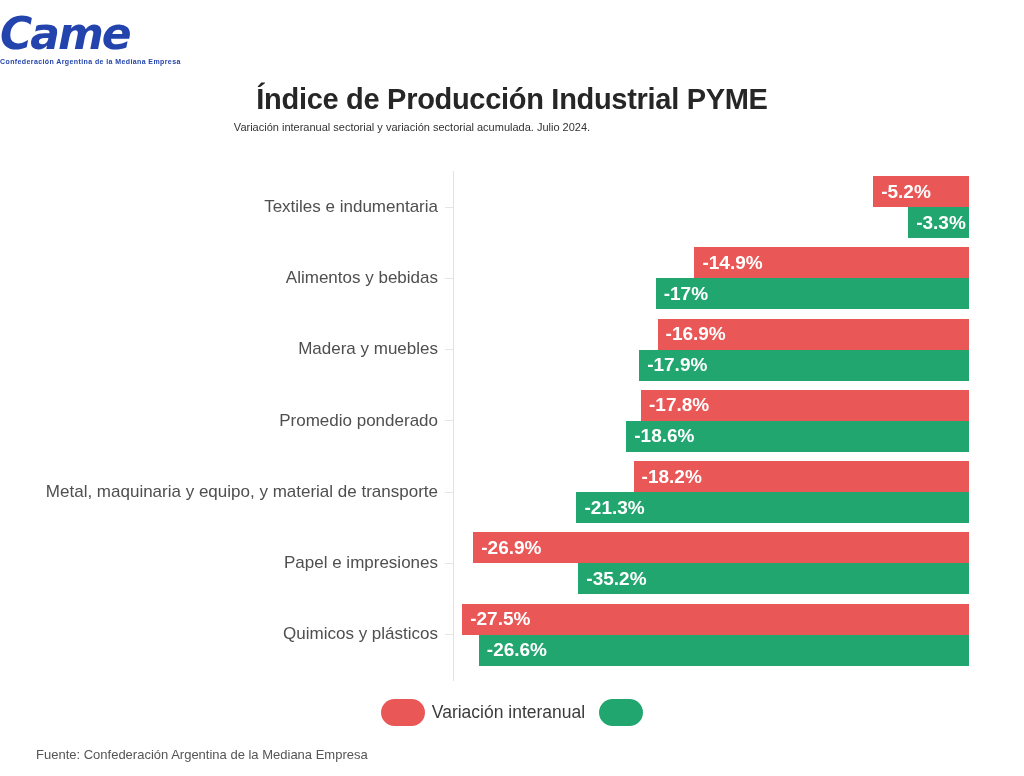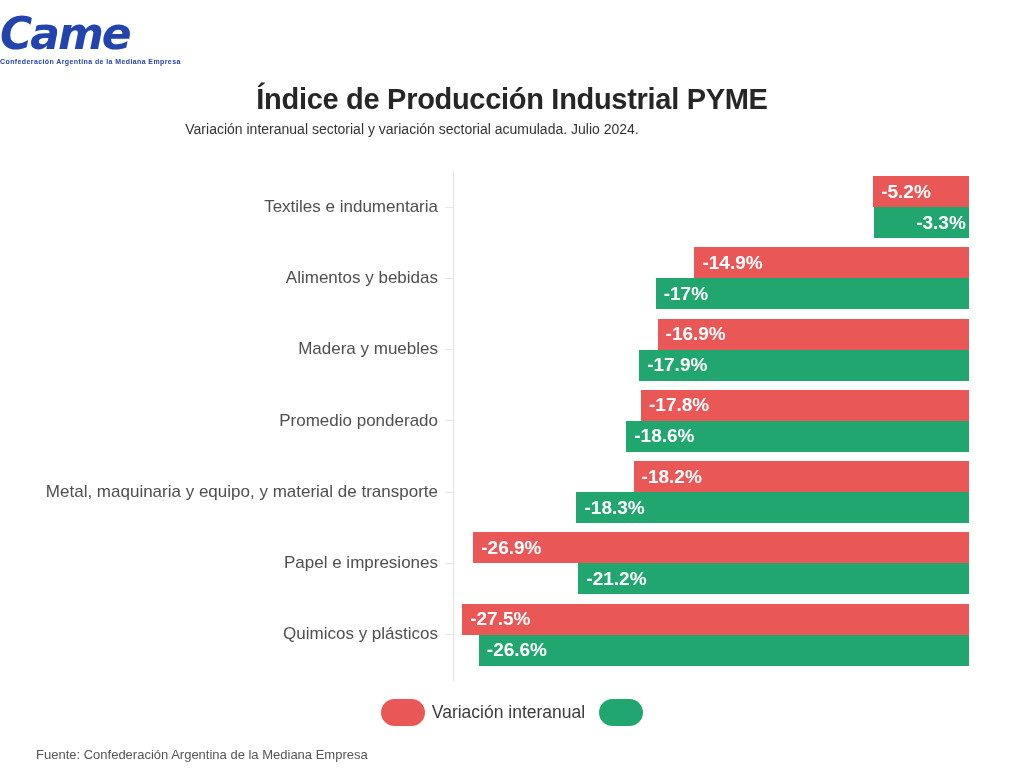--- a/index.html
+++ b/index.html
@@ -18,21 +18,21 @@
   }
   .logo-tagline{
     font-size:7px;font-weight:700;letter-spacing:.4px;margin-top:2px;
   }
   .page-title{
     position:absolute;top:83px;left:0;width:1024px;text-align:center;
     font-size:29px;font-weight:800;color:#262626;letter-spacing:-.3px;
   }
   .page-subtitle{
     position:absolute;top:121px;left:0;width:824px;text-align:center;
-    font-size:14px;color:#333333;
+    font-size:11px;color:#333333;
   }
   
   .chart{position:absolute;top:176px;left:0;width:1024px;}
   .axis-line{
     position:absolute;left:453px;top:-5px;width:1px;height:510px;
     background:#e2e2e2;
   }
   .row{position:relative;height:71.3px;}
   .row-label{
     position:absolute;left:0;top:0;width:438px;height:62px;
@@ -79,21 +79,21 @@
 <div class="chart">
   <div class="axis-line"></div>
   <div id="rows">
   <div class="row">
     <div class="row-label">Textiles e indumentaria</div>
     <div class="row-tick"></div>
     <div class="bars">
       <div class="bar s0" style="background: rgb(234, 87, 87); width: 18.5714%;">
             <span>-5.2%</span>
           </div>
-      <div class="bar s1" style="background: rgb(33, 166, 111); width: 11.7857%; padding-left: 34px;">
+      <div class="bar s1" style="background: rgb(33, 166, 111); width: 11.7857%;">
             <span>-3.3%</span>
           </div>
     </div>
   </div>
 
   <div class="row">
     <div class="row-label">Alimentos y bebidas</div>
     <div class="row-tick"></div>
     <div class="bars">
       <div class="bar s0" style="background: rgb(234, 87, 87); width: 53.2143%;">
@@ -132,34 +132,34 @@
   </div>
 
   <div class="row">
     <div class="row-label">Metal, maquinaria y equipo, y material de transporte</div>
     <div class="row-tick"></div>
     <div class="bars">
       <div class="bar s0" style="background: rgb(234, 87, 87); width: 65%;">
             <span>-18.2%</span>
           </div>
       <div class="bar s1" style="background: rgb(33, 166, 111); width: 76.0714%;">
-            <span>-18.3%</span>
+            <span>-21.3%</span>
           </div>
     </div>
   </div>
 
   <div class="row">
     <div class="row-label">Papel e impresiones</div>
     <div class="row-tick"></div>
     <div class="bars">
       <div class="bar s0" style="background: rgb(234, 87, 87); width: 96.0714%;">
             <span>-26.9%</span>
           </div>
       <div class="bar s1" style="background: rgb(33, 166, 111); width: 75.7143%;">
-            <span>-21.2%</span>
+            <span>-35.2%</span>
           </div>
     </div>
   </div>
 
   <div class="row">
     <div class="row-label">Quimicos y plásticos</div>
     <div class="row-tick"></div>
     <div class="bars">
       <div class="bar s0" style="background: rgb(234, 87, 87); width: 98.2143%; margin-left: 40px;">
             <span>-27.5%</span>

